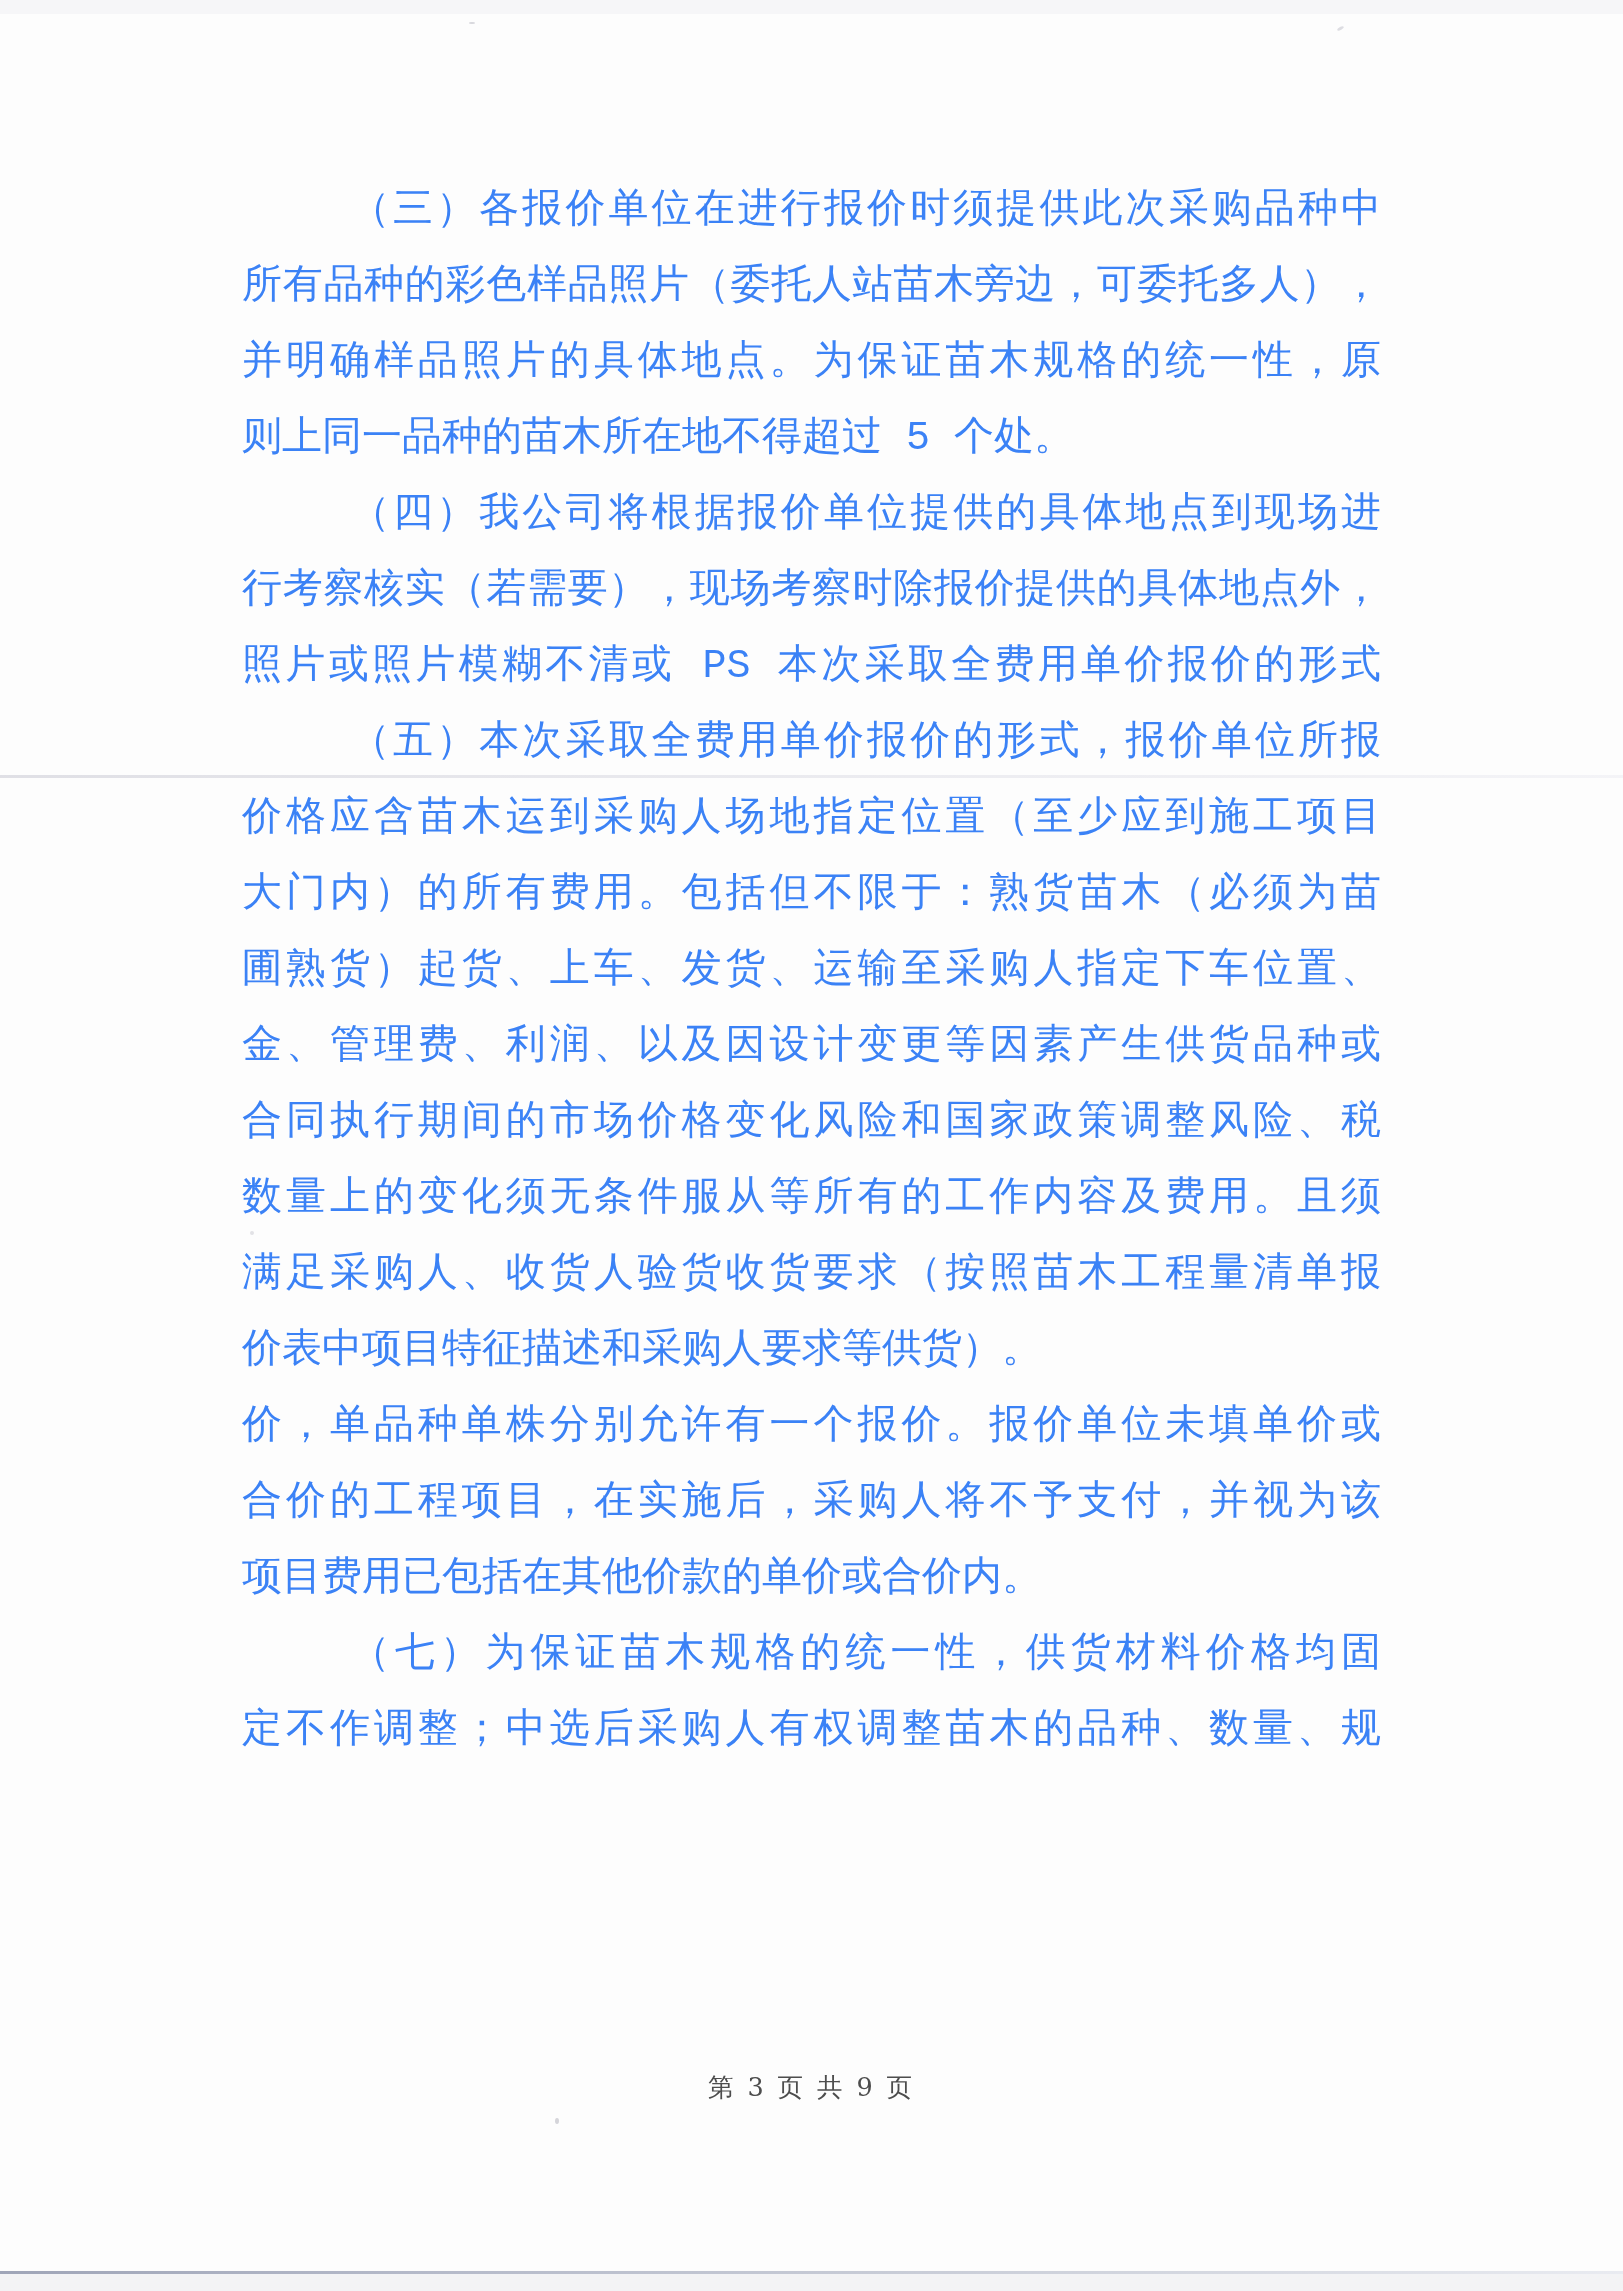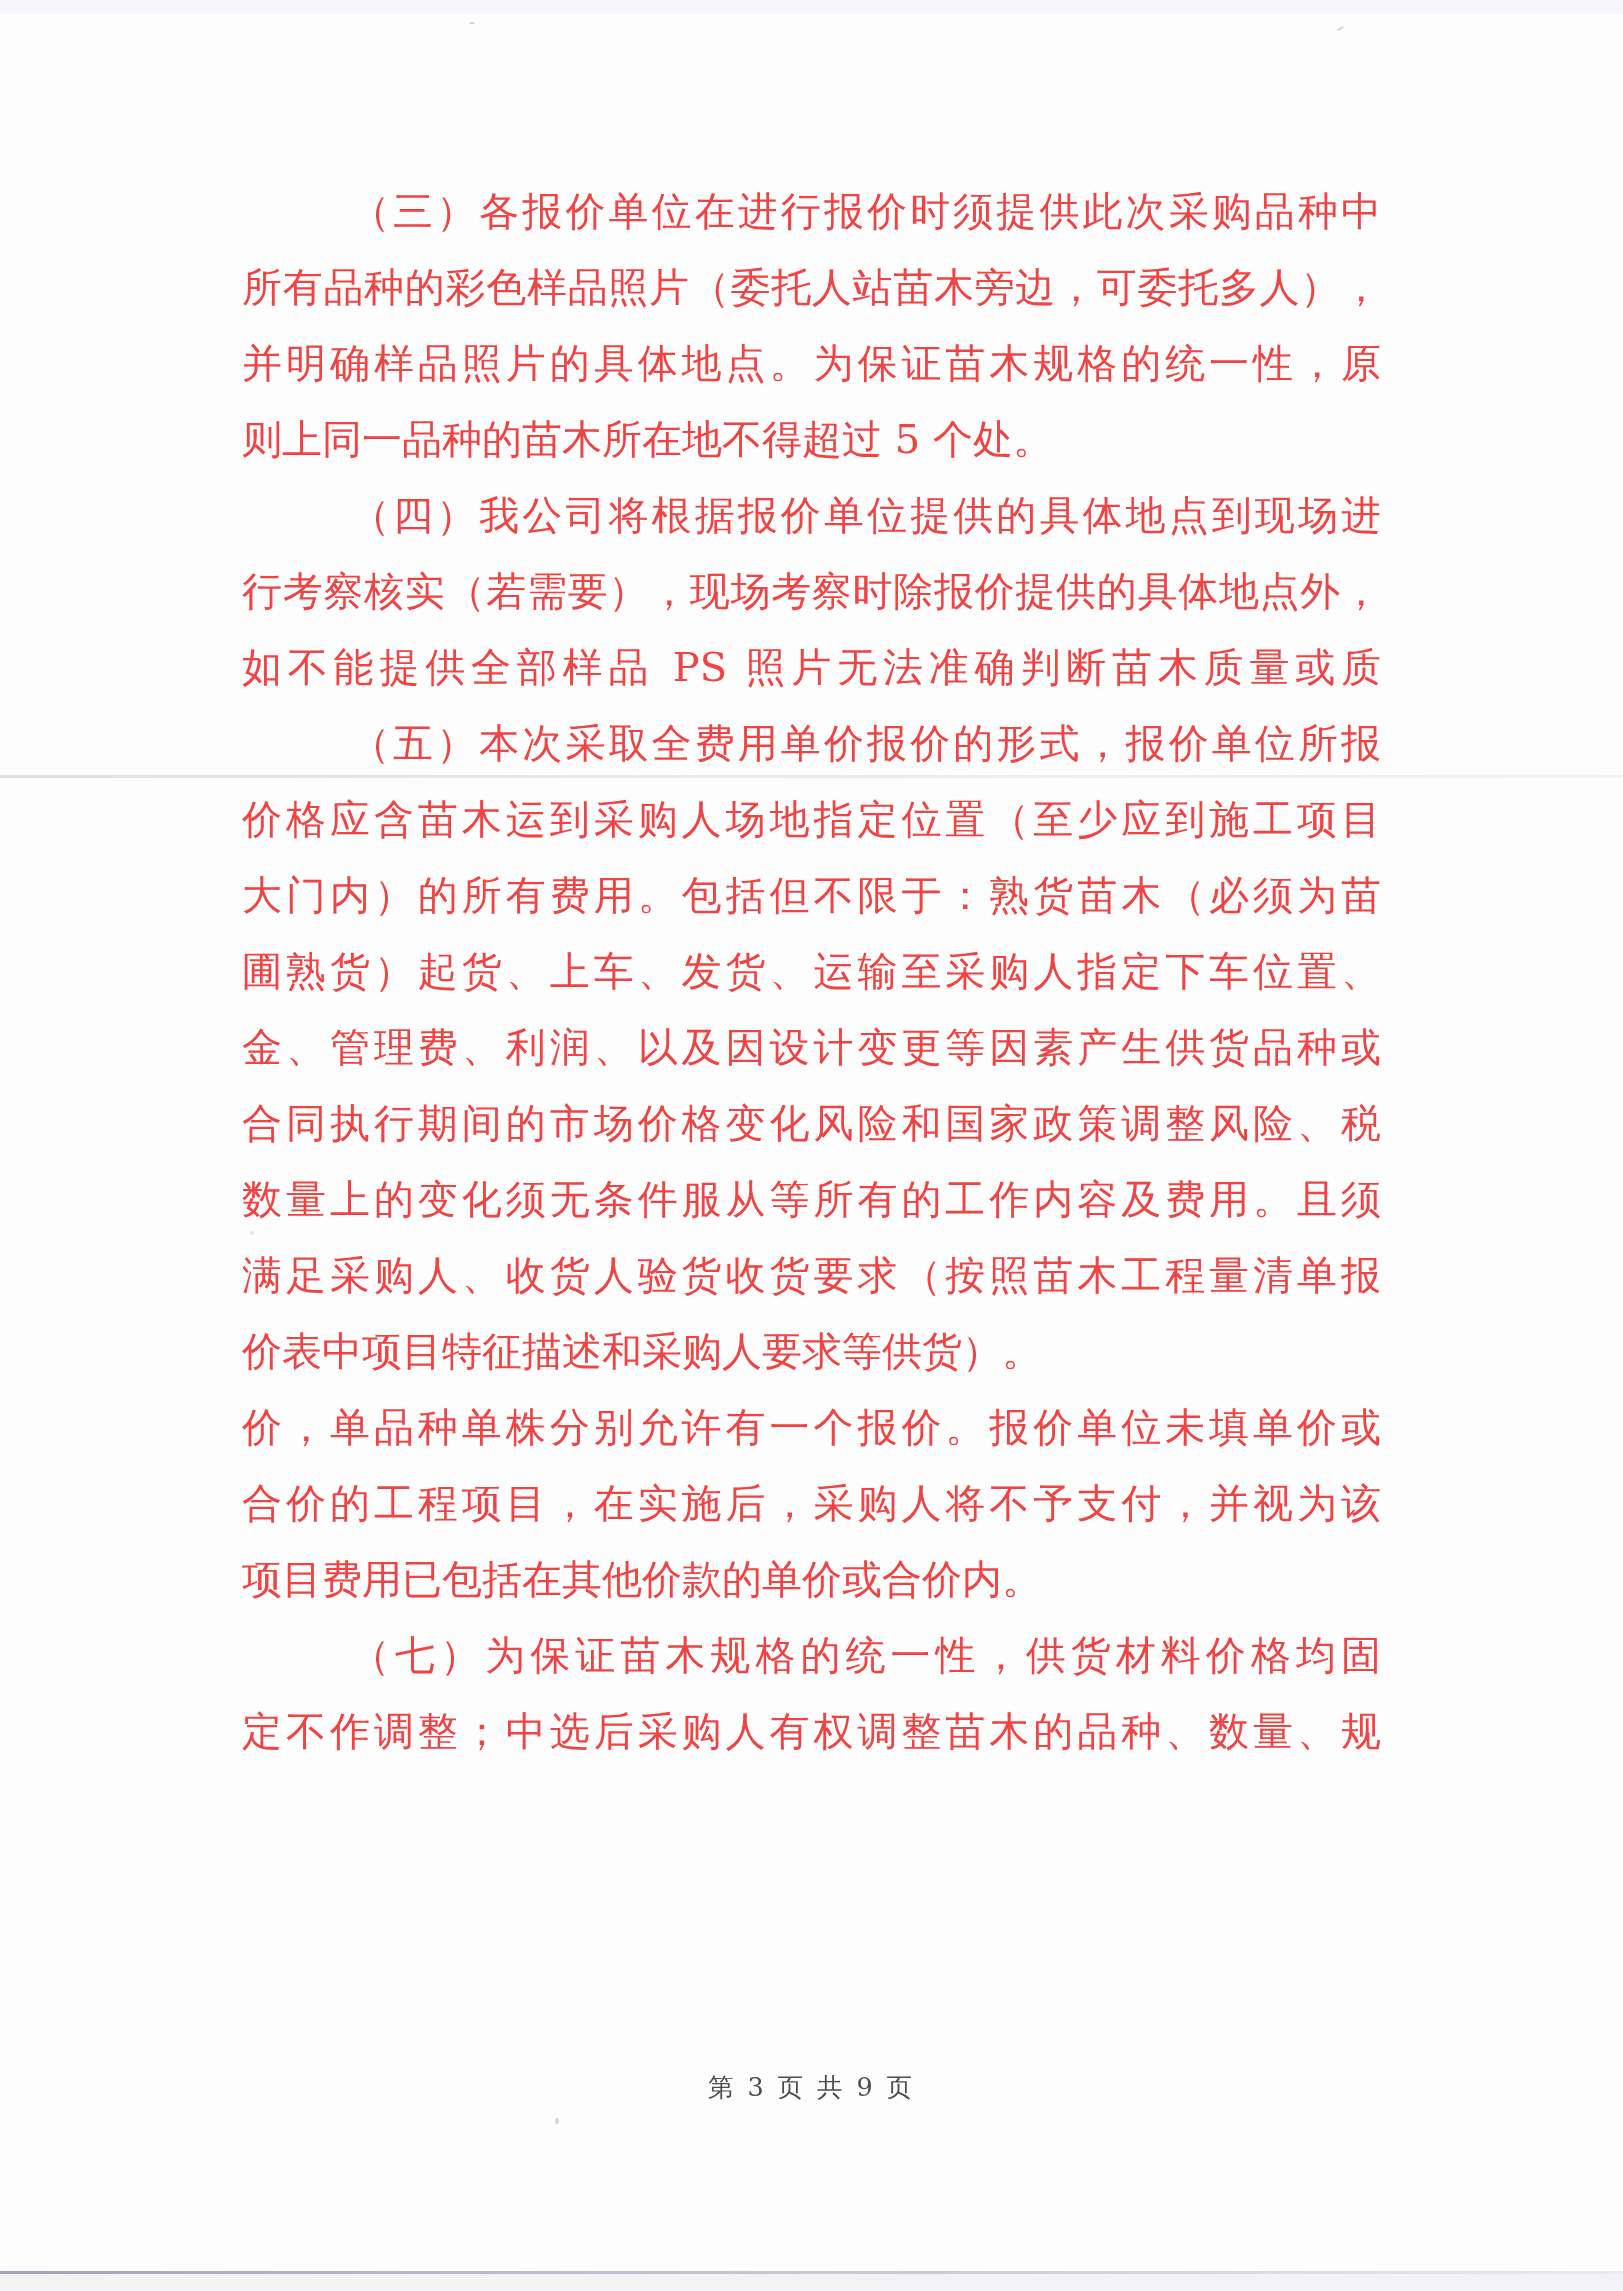--- a/index.html
+++ b/index.html
@@ -31,21 +31,22 @@
   }
   .paragraph { margin: 0; padding: 0; }
   .line {
     height: 76px;
     line-height: 76px;
     font-size: 40px;
     letter-spacing: 0;
     text-align: justify;
     text-align-last: justify;
     text-justify: inter-character;
-    color: #ef4444;
+    color: #3b82f6;
+    font-family: Liberation Mono, monospace;
     -webkit-font-smoothing: antialiased;
   }
   .line.first { text-indent: 108px; }
   .line.no-justify { text-align-last: left; }
   
   .artifact-line-mid {
     position: absolute;
     left: 0; top: 775px;
     width: 100%; height: 2.9px;
     background: linear-gradient(90deg, rgba(222,222,228,0.95) 0%, rgba(230,230,236,0.75) 55%, rgba(236,236,242,0.55) 100%);
@@ -91,21 +92,21 @@
   <div class="text-block">
       <div class="paragraph">
         <div class="line first">（三）各报价单位在进行报价时须提供此次采购品种中</div>
         <div class="line">所有品种的彩色样品照片（委托人站苗木旁边，可委托多人），</div>
         <div class="line">并明确样品照片的具体地点。为保证苗木规格的统一性，原</div>
         <div class="line no-justify">则上同一品种的苗木所在地不得超过 5 个处。</div>
       </div>
       <div class="paragraph">
         <div class="line first">（四）我公司将根据报价单位提供的具体地点到现场进</div>
         <div class="line">行考察核实（若需要），现场考察时除报价提供的具体地点外，</div>
-        <div class="line">如不能提供全部样品 PS 照片无法准确判断苗木质量或质</div>
+        <div class="line">照片或照片模糊不清或 PS 本次采取全费用单价报价的形式</div>
       </div>
       <div class="paragraph">
         <div class="line first">（五）本次采取全费用单价报价的形式，报价单位所报</div>
         <div class="line">价格应含苗木运到采购人场地指定位置（至少应到施工项目</div>
         <div class="line">大门内）的所有费用。包括但不限于：熟货苗木（必须为苗</div>
         <div class="line">圃熟货）起货、上车、发货、运输至采购人指定下车位置、</div>
         <div class="line">金、管理费、利润、以及因设计变更等因素产生供货品种或</div>
         <div class="line">合同执行期间的市场价格变化风险和国家政策调整风险、税</div>
         <div class="line">数量上的变化须无条件服从等所有的工作内容及费用。且须</div>
         <div class="line">满足采购人、收货人验货收货要求（按照苗木工程量清单报</div>

